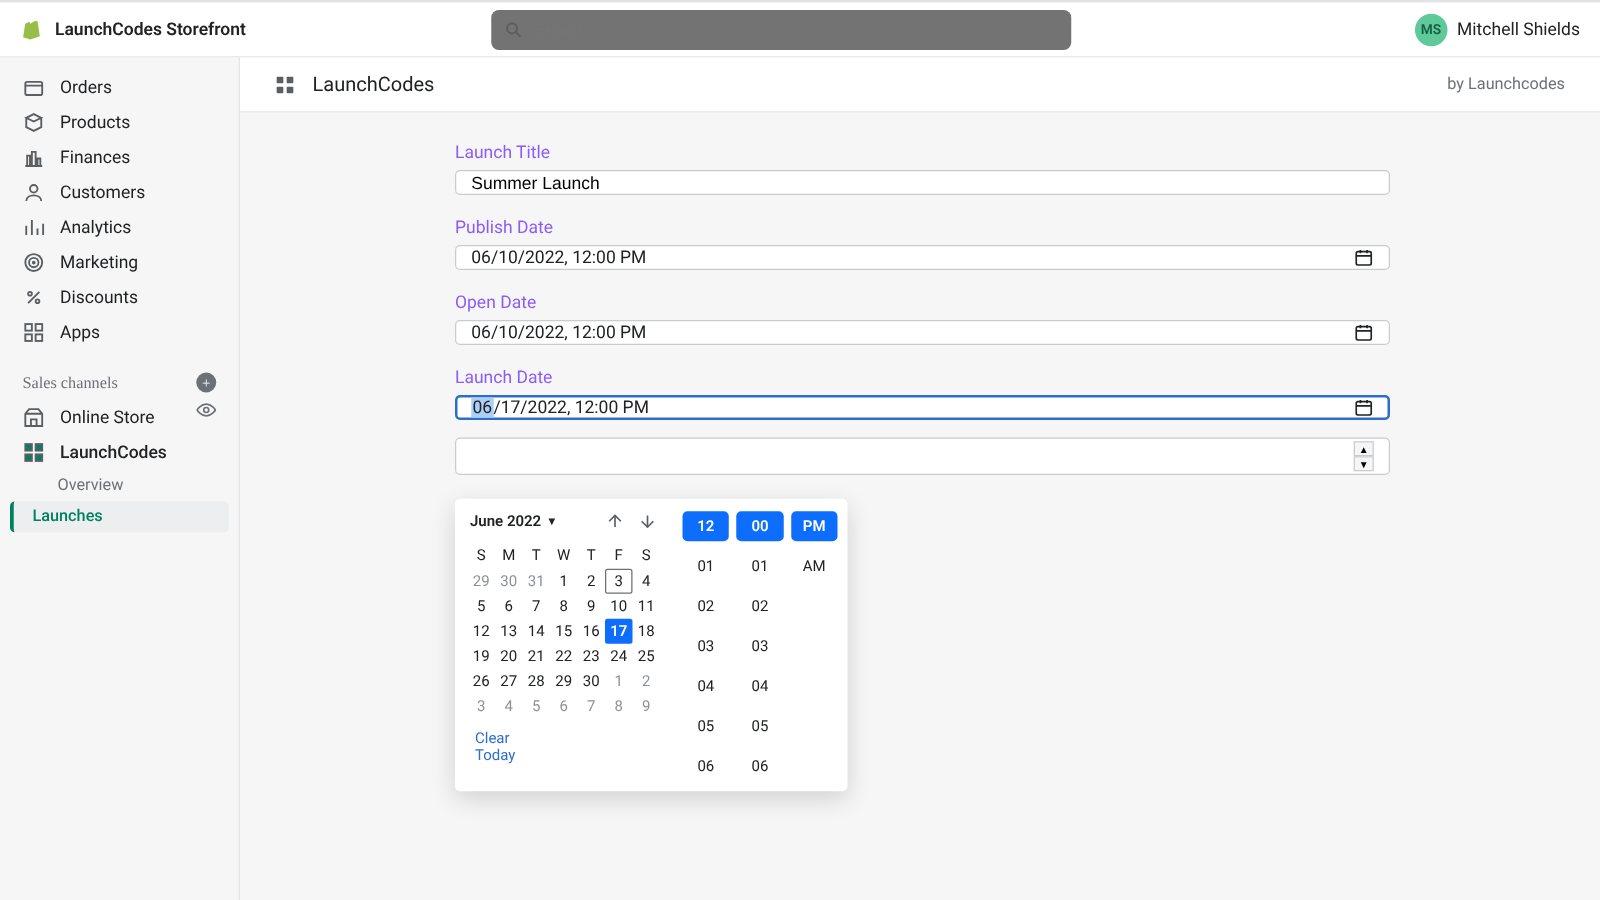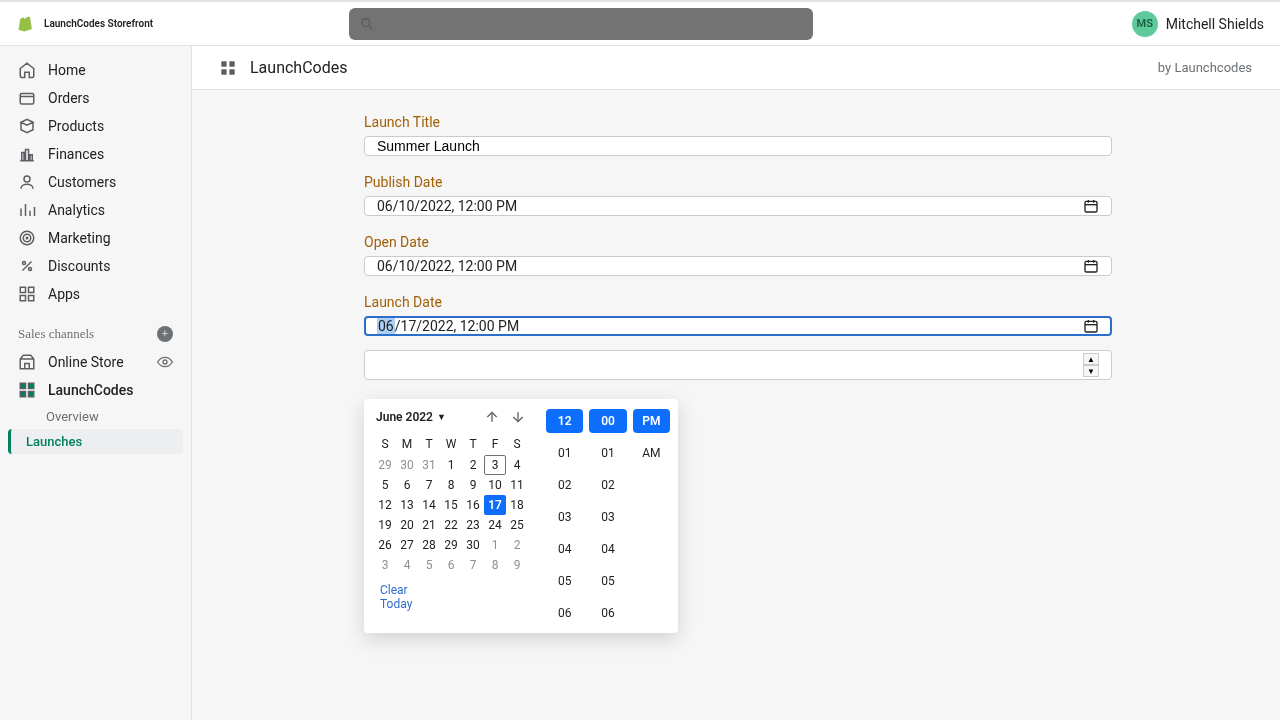--- a/index.html
+++ b/index.html
@@ -1,44 +1,44 @@
 <!DOCTYPE html>
 <html><head>
 <meta charset="utf-8">
 <style>
 * { box-sizing: border-box; margin: 0; padding: 0; }
 body { font-family: -apple-system, BlinkMacSystemFont, "Segoe UI", Roboto, sans-serif; font-size: 14px; color: #202223; background: #f6f6f7; width: 1280px; height: 720px; overflow: hidden; }
 .topbar { height: 46px; background: #fff; border-bottom: 1px solid #e1e3e5; border-top: 2px solid #e1e3e5; display: flex; align-items: center; padding: 0 16px; }
-.logo { display: flex; align-items: center; gap: 8px; font-weight: 600; font-size: 10px; }
+.logo { display: flex; align-items: center; gap: 8px; font-weight: 600; font-size: 14px; }
 .logo-mark { width: 20px; height: 20px; }
 .searchbar { margin-left: 196px; width: 464px; height: 32px; background: #737373; border-radius: 6px; display: flex; align-items: center; padding: 0 10px; color: #6d7175; gap: 8px; }
 .searchbar input { border: none; background: transparent; outline: none; flex: 1; font-size: 14px; color: #202223; }
 .user { margin-left: auto; display: flex; align-items: center; gap: 8px; }
 .avatar { width: 26px; height: 26px; border-radius: 50%; background: #5ec99a; color: #1a5e41; display: flex; align-items: center; justify-content: center; font-size: 11px; font-weight: 600; }
 .shell { display: flex; height: calc(720px - 46px); }
 .sidebar { width: 192px; background: #f6f6f7; border-right: 1px solid #e1e3e5; padding: 10px 8px; }
 .nav-item { display: flex; align-items: center; gap: 12px; padding: 5px 10px; border-radius: 4px; color: #202223; cursor: pointer; font-size: 14px; }
 .nav-item.active { background: #edeeef; font-weight: 600; border-left: 3px solid #008060; padding-left: 7px; }
 .nav-item.sub { padding-left: 38px; color: #6d7175; font-size: 13px; }
 .nav-item.sub.active { background: #edeeef; color: #008060; font-weight: 500; border-left: 3px solid #008060; padding-left: 15px; }
 .nav-icon { width: 18px; height: 18px; display: inline-flex; align-items: center; justify-content: center; color: #5c5f62; }
 .nav-section { margin-top: 18px; display: flex; justify-content: space-between; padding: 0 10px 6px; color: #6d7175; font-size: 13px; font-family: Liberation Serif, serif; }
 .add-circle { width: 16px; height: 16px; border-radius: 50%; background: #6d7175; color: #fff; display: flex; align-items: center; justify-content: center; font-size: 12px; line-height: 1; }
-.channel-row { display: flex; align-items: center; justify-content: space-between; }
+.channel-row { display: flex; justify-content: space-between; }
 .channel-row .nav-item { flex: 1; }
 .eye-icon { width: 16px; height: 16px; color: #6d7175; margin-right: 10px; }
 .main { flex: 1; display: flex; flex-direction: column; }
 .apphdr { height: 44px; background: #fff; border-bottom: 1px solid #e1e3e5; display: flex; align-items: center; padding: 0 28px; gap: 14px; }
 .apphdr .title { font-size: 16px; color: #202223; }
 .apphdr .by { margin-left: auto; color: #6d7175; font-size: 13px; }
 .content { padding: 24px 40px; overflow: visible; }
 .form-wrap { max-width: 748px; margin-left: 132px; position: relative; }
 h1.pagetitle { font-size: 20px; font-weight: 600; margin-bottom: 20px; }
 .field { margin-bottom: 18px; }
-.field label { display: block; font-size: 14px; margin-bottom: 6px; color: #a16207; }
+.field label { display: block; font-size: 14px; margin-bottom: 6px; color: #8b5cf6; }
 .input { width: 100%; height: 20px; border: 1px solid #c9cccf; border-radius: 4px; padding: 0 12px; font-size: 14px; background: #fff; display: flex; align-items: center; justify-content: space-between; }
 .input.focused { border: 2px solid #2c6ecb; padding: 0 11px; }
 .input input { border: none; outline: none; font-size: 14px; flex: 1; background: transparent; }
 .input .seltext { background: #accef7; padding: 0 1px; }
 .cal-icon { width: 16px; height: 16px; color: #202223; }
 .spinbtns { display: flex; flex-direction: column; margin-left: auto; }
 .spinbtns button { width: 16px; height: 12px; font-size: 8px; border: 1px solid #c9cccf; background: #f6f6f7; padding: 0; cursor: pointer; display: flex; align-items: center; justify-content: center; }
 
 .picker { position: absolute; top: 285px; left: 0; width: 314px; background: #fff; border-radius: 4px; box-shadow: 0 6px 20px rgba(0,0,0,0.15); display: flex; font-size: 12px; z-index: 10; }
 .cal { flex: 1; padding: 10px 10px 8px; }
@@ -82,28 +82,20 @@
     <span>Mitchell Shields</span>
   </div>
 </div>
 
 <div class="shell">
   <nav class="sidebar">
     <div id="nav-main">
         <div class="nav-item">
           <span class="nav-icon">
             <svg width="18" height="18" viewBox="0 0 24 24" fill="none" stroke="currentColor" stroke-width="2">
-              <path d="M3 10l9-7 9 7v10a2 2 0 01-2 2h-4v-7h-6v7H5a2 2 0 01-2-2V10z"></path>
-            </svg>
-          </span>
-          <span>Home</span>
-        </div>
-        <div class="nav-item">
-          <span class="nav-icon">
-            <svg width="18" height="18" viewBox="0 0 24 24" fill="none" stroke="currentColor" stroke-width="2">
               <rect x="3" y="6" width="18" height="14" rx="2"></rect>
               <path d="M3 10h18"></path>
             </svg>
           </span>
           <span>Orders</span>
         </div>
         <div class="nav-item">
           <span class="nav-icon">
             <svg width="18" height="18" viewBox="0 0 24 24" fill="none" stroke="currentColor" stroke-width="2">
               <path d="M20 7l-8-4-8 4 8 4 8-4zM4 7v10l8 4 8-4V7"></path>

